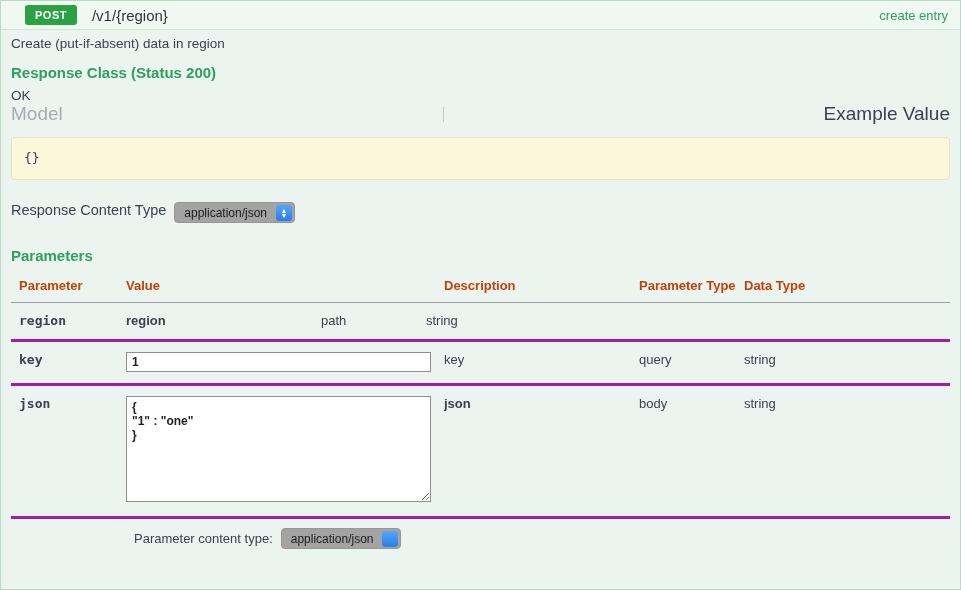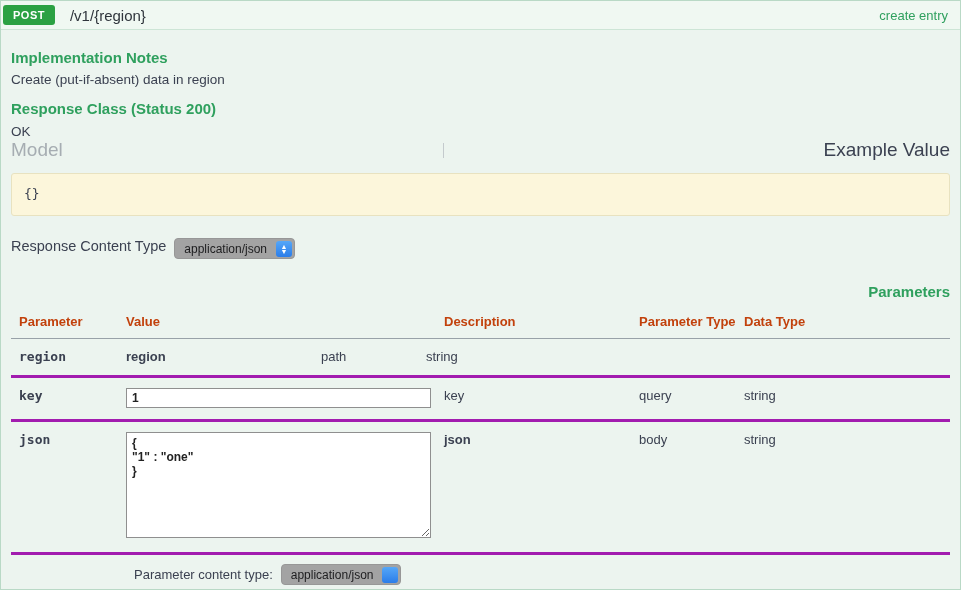--- a/index.html
+++ b/index.html
@@ -14,21 +14,21 @@
     border: 1px solid #b9d9c6;
     background: #ecf4ef;
     overflow: hidden;
   }
   
   .op-header {
     display: flex; align-items: center;
     height: 29px;
     background: #f0f8f2;
     border-bottom: 1px solid #cde5d6;
-    padding: 0 12px 0 2px;
+    padding: 0 12px 0 24px;
   }
   .method-badge {
     background: #2ba143;
     color: #fff;
     font-size: 11px;
     font-weight: bold;
     letter-spacing: 0.5px;
     padding: 4px 10px;
     border-radius: 3px;
   }
@@ -99,21 +99,21 @@
     display: inline-flex; flex-direction: column;
     align-items: center; justify-content: center;
     width: 16px; height: 16px;
     margin-left: 9px;
     background: linear-gradient(#55a7f8, #2b7de9);
     border-radius: 3px;
     color: #fff;
   }
   .stepper span { font-size: 7px; line-height: 5px; }
   
-  .params-heading { margin-top: 24px; text-align: right; }
+  .params-heading { margin-top: 24px; }
   .param-table { margin-top: 6px; }
   .thead {
     display: flex;
     font-size: 13px;
     color: #c2410c;
     padding: 8px 0 9px 0;
     border-bottom: 1px solid #98a1a8;
     font-weight: bold;
   }
   .c1 { width: 115px; padding-left: 8px; }
@@ -169,21 +169,20 @@
 <div class="panel">
 
   <div class="op-header">
     <span class="method-badge">POST</span>
     <a class="op-path">/v1/{region}</a>
     <a class="op-link">create entry</a>
   </div>
 
   <div class="op-body">
 
-    <div class="sec-heading impl-heading">Implementation Notes</div>
     <div class="impl-text">Create (put-if-absent) data in region</div>
 
     <div class="sec-heading resp-heading">Response Class (Status 200)</div>
     <div class="resp-text">OK</div>
 
     <div class="tabs">
       <span class="tab-model">Model</span>
       <span class="tab-divider"></span>
       <span class="tab-example">Example Value</span>
     </div>

